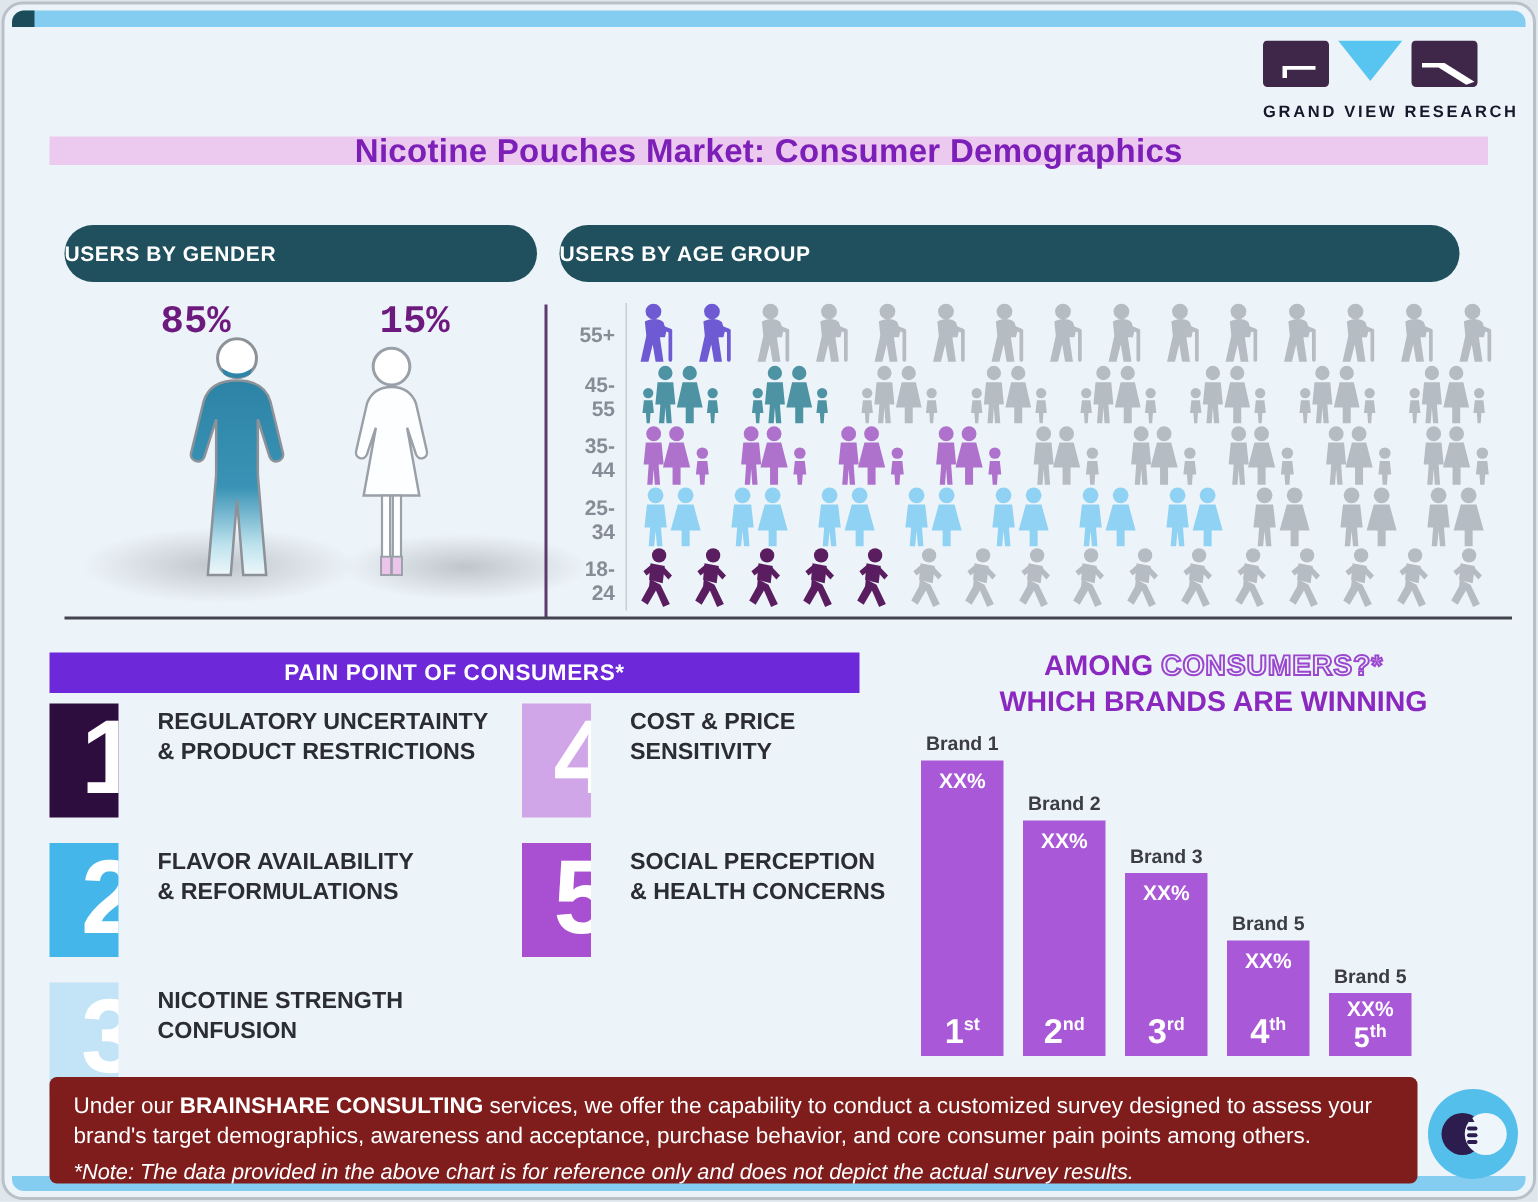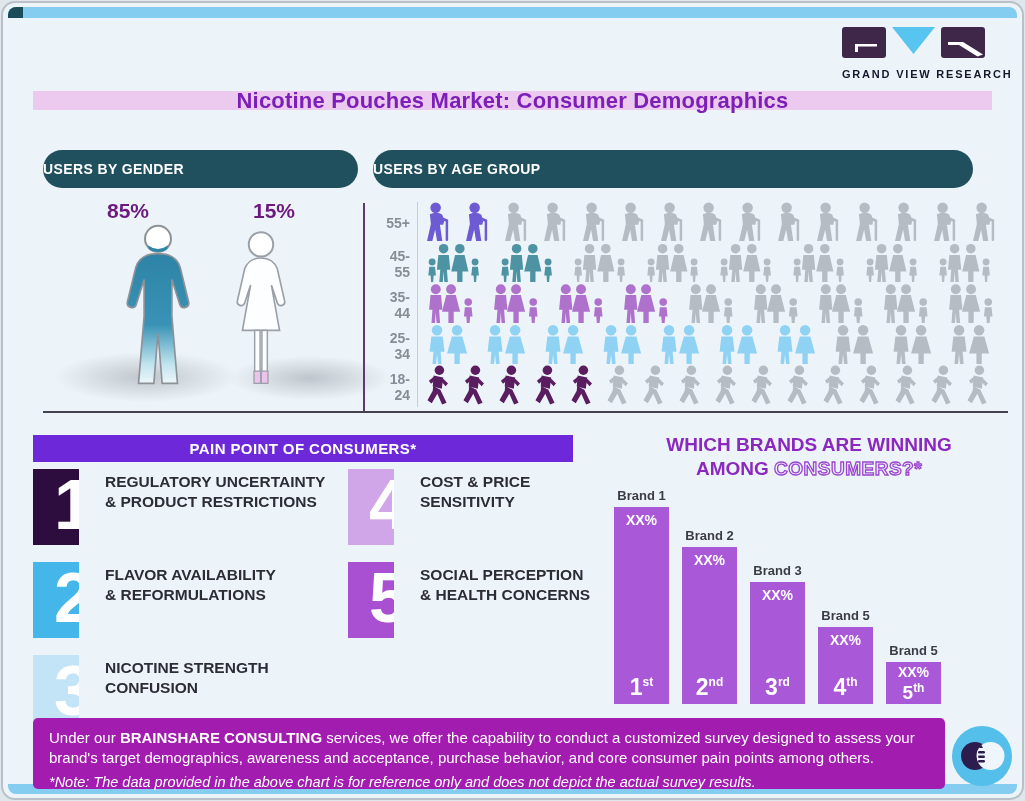--- a/index.html
+++ b/index.html
@@ -17,21 +17,21 @@
   
   .title-bar { position:absolute; left:30px; right:30px; top:88px; height:19px; background:#ecc9ee; display:flex; align-items:center; justify-content:center; }
   .title-bar h1 { font-size:22px; font-weight:800; color:#7c1fb8; letter-spacing:.2px; }
 
   
   .pill { position:absolute; height:38px; background:#20505e; border-radius:19px; display:flex; align-items:center; color:#fff; font-weight:800; font-size:14px; letter-spacing:.4px; }
   .pill.gender { left:40px; top:147px; width:315px; }
   .pill.age { left:370px; top:147px; width:600px; }
 
   
-  .pct { position:absolute; top:196px; font-size:21px; font-weight:800; color:#6d1a7f; }
+  .pct { position:absolute; top:196px; font-size:26px; font-weight:800; color:#6d1a7f;font-family:Liberation Mono, monospace; }
   .pct.male { left:104px; } .pct.female { left:250px; }
   .fig { position:absolute; }
   .fig.male { left:100px; top:221px; }
   .fig.female { left:210px; top:226px; }
   .shadow { position:absolute; border-radius:50%; background:radial-gradient(ellipse at center, rgba(70,75,85,.28), rgba(70,75,85,0) 68%); }
   .shadow.m { left:48px; top:348px; width:190px; height:52px; }
   .shadow.f { left:222px; top:352px; width:170px; height:46px; }
 
   
   .div-v { position:absolute; left:360px; top:200px; width:2px; height:209px; background:#5c3a6e; }
@@ -60,21 +60,21 @@
   .chart { position:absolute; left:611px; top:480px; width:400px; height:221px; display:flex; align-items:flex-end; gap:13px; }
   .bar-wrap { width:55px; display:flex; flex-direction:column; align-items:center; justify-content:flex-end; height:100%; }
   .bar-label { font-size:13px; font-weight:800; color:#3c3c46; margin-bottom:4px; white-space:nowrap; }
   .bar { position:relative; width:100%; background:#a958d8; }
   .bar .val { position:absolute; top:5px; width:100%; text-align:center; color:#fff; font-weight:800; font-size:14px; }
   .bar .rank { position:absolute; bottom:3px; width:100%; text-align:center; color:#fff; font-weight:800; font-size:23px; }
   .bar .rank sup { font-size:12px; }
   .bar.tiny .val { top:2px; } .bar.tiny .rank { bottom:0; font-size:19px; }
 
   
-  .footer { position:absolute; left:30px; top:715px; width:912px; height:71px; background:#a21caf; border-radius:5px; padding:10px 16px; color:#fff; }
+  .footer { position:absolute; left:30px; top:715px; width:912px; height:71px; background:#7f1d1d; border-radius:5px; padding:10px 16px; color:#fff; }
   .footer .line1 { font-size:15px; line-height:1.35; }
   .footer .note { font-size:14.5px; font-style:italic; margin-top:5px; }
   .venn { position:absolute; left:947px; top:721px; }
 </style>
 </head>
 <body>
 
 <svg width="0" height="0" style="position:absolute" aria-hidden="true">
   <defs>
     <symbol id="sym-elderly" viewBox="0 0 38 44">
@@ -413,22 +413,22 @@
     <div class="pain-item">
       <div class="pain-num" style="background: rgb(169, 79, 210);">
           <span>5</span>
         </div>
       <div class="pain-text">SOCIAL PERCEPTION
 &amp; HEALTH CONCERNS</div>
     </div>
   </div>
 
   <div class="brands-title">
+    <div><span>AMONG </span><span class="outline-text">CONSUMERS?*</span></div>
     <div>WHICH BRANDS ARE WINNING</div>
-    <div><span>AMONG </span><span class="outline-text">CONSUMERS?*</span></div>
   </div>
   <div class="chart" id="brandChart">
       <div class="bar-wrap">
         <div class="bar-label">Brand 1</div>
         <div class="bar" style="height: 197px; background: rgb(169, 88, 216);">
           <div class="val">XX%</div>
           <div class="rank">1<sup>st</sup></div>
         </div>
       </div>
       <div class="bar-wrap">

